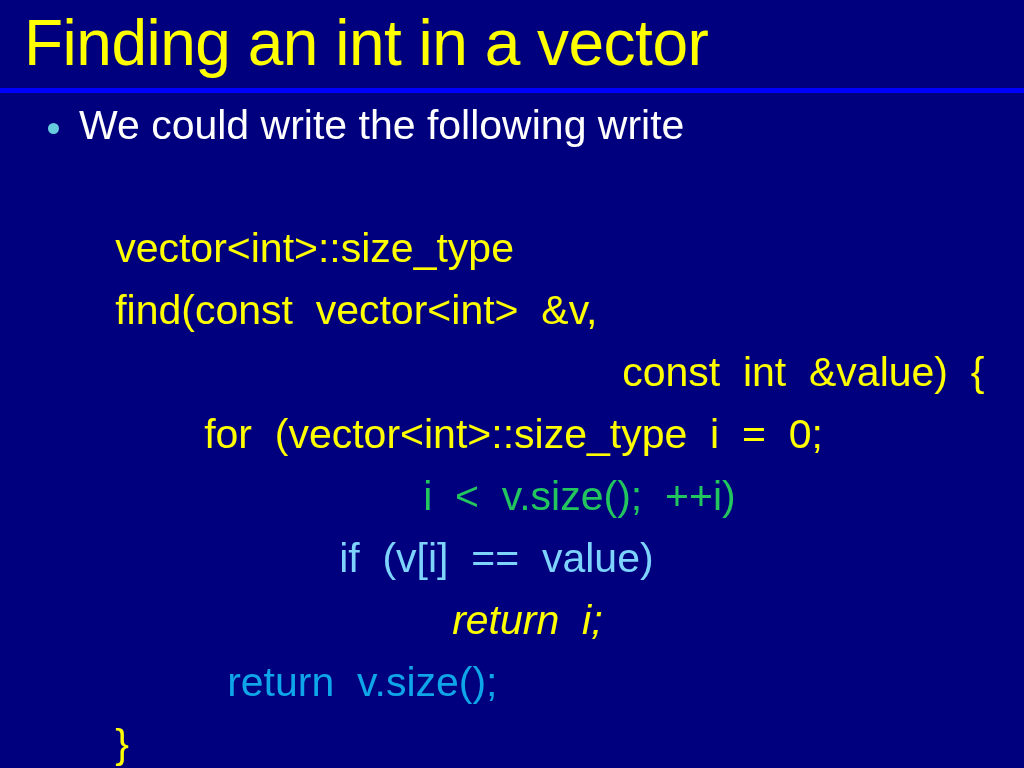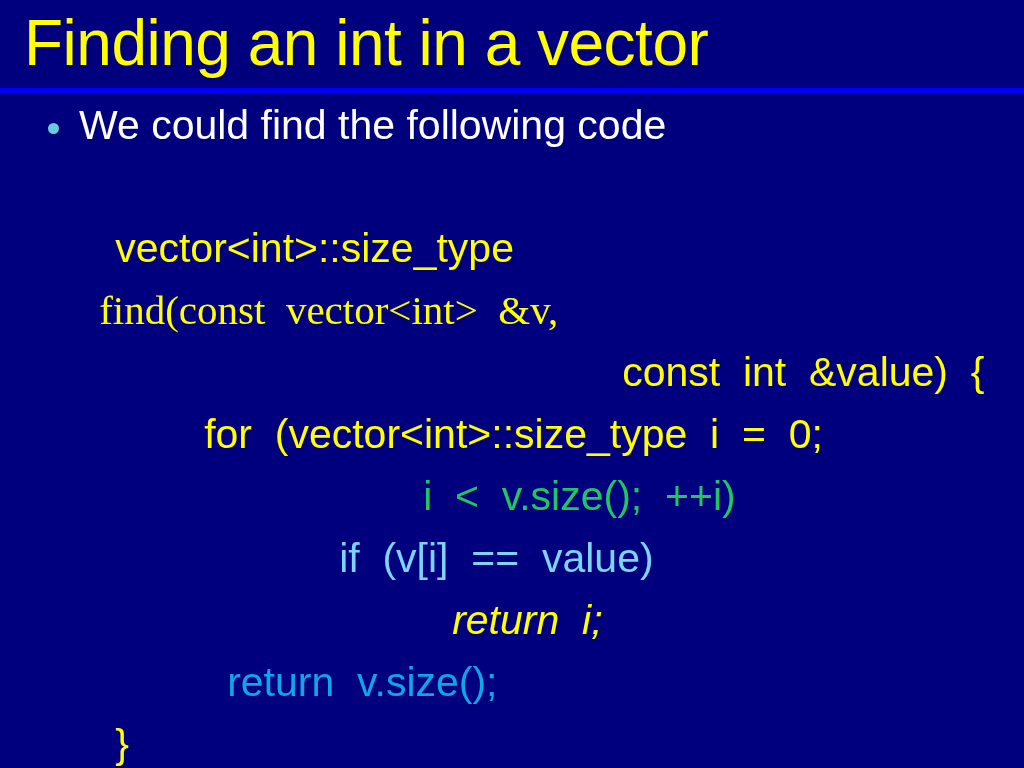--- a/index.html
+++ b/index.html
@@ -110,31 +110,31 @@
 
   <div id="title-bar">
     <div id="slide-title" style="color: rgb(255, 255, 0);">Finding an int in a vector</div>
     <div id="title-rule" style="background: rgb(0, 0, 255);"></div>
   </div>
 
   <div id="body-area">
 
     <div class="bullet-row">
       <span class="bullet-dot" style="background: rgb(102, 204, 221);"></span>
-      <span class="bullet-text" style="color: rgb(255, 255, 255);">We could find the following code</span>
+      <span class="bullet-text" style="color: rgb(255, 255, 255);">We could write the following write</span>
     </div>
 
     <div id="code-block">
 
       <div class="code-line" style="color: rgb(255, 255, 0);">
         <span class="code-text" style="margin-left: 24px;">vector&lt;int&gt;::size_type</span>
       </div>
 
       <div class="code-line" style="color: rgb(255, 255, 0);">
-        <span class="code-text" style="margin-left: 8px; font-family: Liberation Serif, serif;">find(const  vector&lt;int&gt;  &amp;v,</span>
+        <span class="code-text" style="margin-left: 24px;">find(const  vector&lt;int&gt;  &amp;v,</span>
       </div>
 
       <div class="code-line" style="color: rgb(255, 255, 0);">
         <span class="code-text" style="margin-left: 531px;">const  int  &amp;value)  {</span>
       </div>
 
       <div class="code-line" style="color: rgb(255, 255, 0);">
         <span class="code-text" style="margin-left: 113px;">for  (vector&lt;int&gt;::size_type  i  =  0;</span>
       </div>
 

